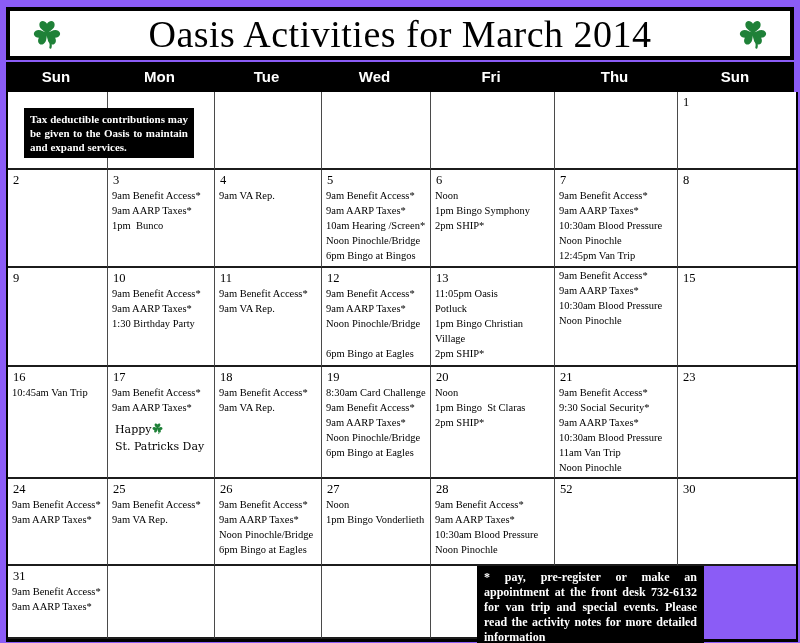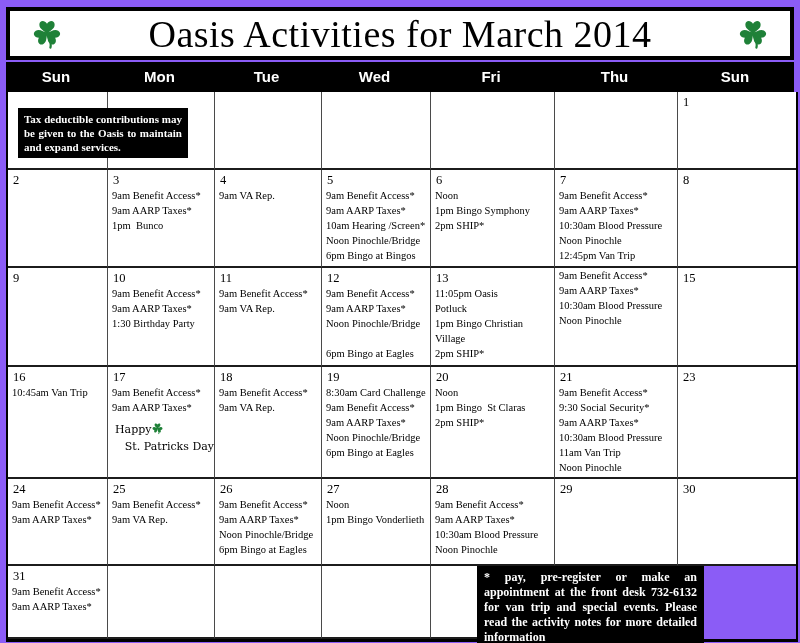--- a/index.html
+++ b/index.html
@@ -28,27 +28,27 @@
   .cell{box-sizing:border-box;border-right:1px solid #4a4a4a;border-bottom:2px solid #1c1c1c;
         overflow:hidden;background:#fff;}
   .cell:nth-child(7n){border-right:none;}
   .date{font-size:12.5px;line-height:16px;min-height:16px;padding:2px 0 0 5px;}
   .event{font-size:10.5px;line-height:15px;padding:0 1px 0 4px;white-space:pre-wrap;}
   .event:empty::before{content:"\00a0";}
 
   
   .stpat{margin-top:6px;padding-left:7px;font-family:"DejaVu Serif",serif;
          font-size:11px;line-height:14px;}
-  .stpat .l2{display:block;text-align:right;}
+  .stpat .l2{display:block;}
   .mini-sham{display:inline-block;vertical-align:-3px;color:#1f8138;}
 
   
   .note{position:absolute;box-sizing:border-box;background:#000;color:#fff;
         font-family:"Liberation Serif",serif;font-weight:bold;text-align:justify;}
-  .tax-note{left:18px;top:108px;width:170px;min-height:50px;font-size:11px;
+  .tax-note{left:24px;top:108px;width:170px;min-height:50px;font-size:11px;
             line-height:14px;padding:4px 6px;}
   .footer-note{left:477px;top:566px;width:227px;min-height:62px;font-size:12px;
                line-height:15px;padding:4px 7px;}
 </style>
 </head>
 <body>
 
 <div class="page">
 
   <div class="header">
@@ -255,21 +255,21 @@
         <div class="event">1pm Bingo Vonderlieth</div>
       </div>
       <div class="cell">
         <div class="date">28</div>
         <div class="event">9am Benefit Access*</div>
         <div class="event">9am AARP Taxes*</div>
         <div class="event">10:30am Blood Pressure</div>
         <div class="event">Noon Pinochle</div>
       </div>
       <div class="cell">
-        <div class="date">29</div>
+        <div class="date">52</div>
       </div>
       <div class="cell">
         <div class="date">30</div>
       </div>
       <div class="cell">
         <div class="date">31</div>
         <div class="event">9am Benefit Access*</div>
         <div class="event">9am AARP Taxes*</div>
       </div>
       <div class="cell">

